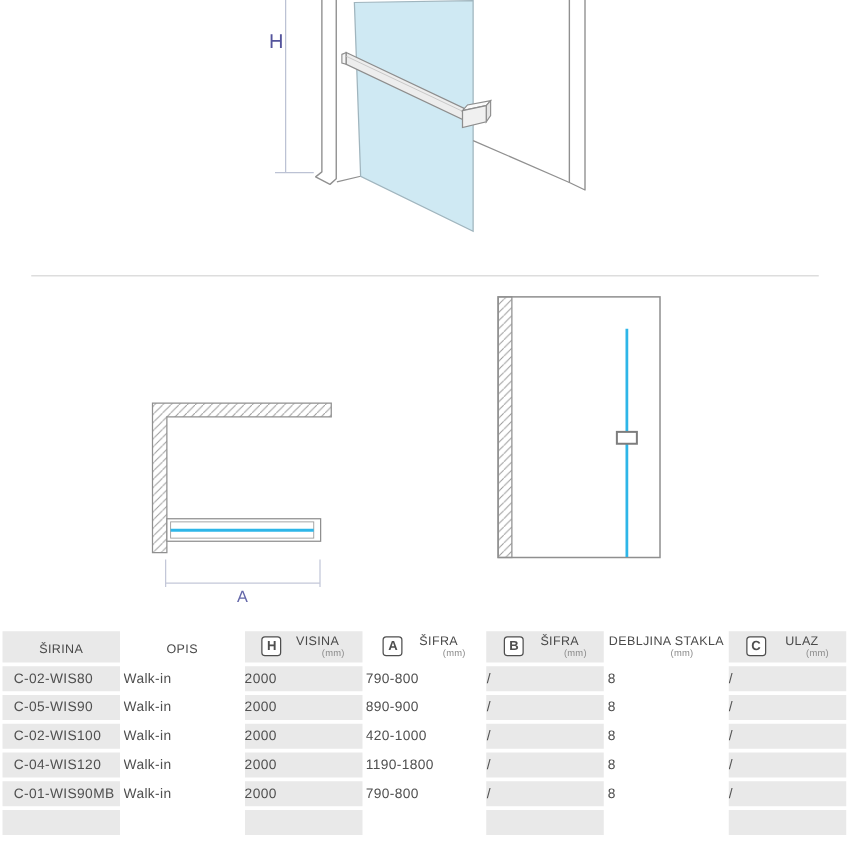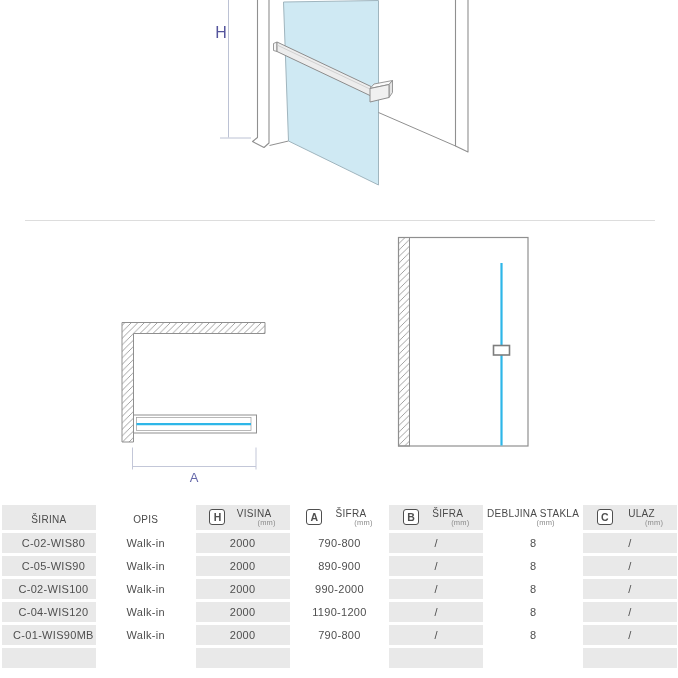--- a/index.html
+++ b/index.html
@@ -10,21 +10,21 @@
   .iso-view{position:absolute;top:0;left:0;}
   .plan-views{position:absolute;top:220px;left:0;}
 
   
   .spec-table{
     position:absolute;top:502px;left:-1px;width:681px;
     border-collapse:separate;border-spacing:3px;table-layout:fixed;
   }
   .spec-table th,.spec-table td{padding:0;margin:0;white-space:nowrap;overflow:hidden;}
   .spec-table thead th{height:25px;font-weight:normal;color:#4a4a4a;vertical-align:middle;}
-  .spec-table tbody td{height:20px;font-size:11px;color:#4f4f4f;text-align:center;vertical-align:middle;letter-spacing:.3px;}
+  .spec-table tbody td{height:20px;font-size:11px;color:#4f4f4f;text-align:left;vertical-align:middle;letter-spacing:.3px;}
   .c-gray{background:#e9e9e9;}
   .c-white{background:#ffffff;}
   td.code{text-align:left;padding-left:9px;letter-spacing:.4px;}
   .hflex{display:flex;align-items:center;justify-content:center;gap:7px;}
   .hstack{display:flex;flex-direction:column;align-items:center;line-height:1.12;justify-content:space-between;}
   .htitle{font-size:10px;letter-spacing:.3px;}
   .hunit{font-size:7.5px;color:#8b8b8b;letter-spacing:.2px;margin-left:25px;}
   .letterbox{
     width:14px;height:14px;flex:0 0 14px;border:1.6px solid #4f4f4f;border-radius:3px;
     display:flex;align-items:center;justify-content:center;
@@ -165,30 +165,30 @@
         <td class="c-gray">2000</td>
         <td class="c-white">890-900</td>
         <td class="c-gray">/</td>
         <td class="c-white">8</td>
         <td class="c-gray">/</td>
       </tr>
       <tr>
         <td class="c-gray code">C-02-WIS100</td>
         <td class="c-white">Walk-in</td>
         <td class="c-gray">2000</td>
-        <td class="c-white">990-2000</td>
+        <td class="c-white">420-1000</td>
         <td class="c-gray">/</td>
         <td class="c-white">8</td>
         <td class="c-gray">/</td>
       </tr>
       <tr>
         <td class="c-gray code">C-04-WIS120</td>
         <td class="c-white">Walk-in</td>
         <td class="c-gray">2000</td>
-        <td class="c-white">1190-1200</td>
+        <td class="c-white">1190-1800</td>
         <td class="c-gray">/</td>
         <td class="c-white">8</td>
         <td class="c-gray">/</td>
       </tr>
       <tr>
         <td class="c-gray code">C-01-WIS90MB</td>
         <td class="c-white">Walk-in</td>
         <td class="c-gray">2000</td>
         <td class="c-white">790-800</td>
         <td class="c-gray">/</td>

